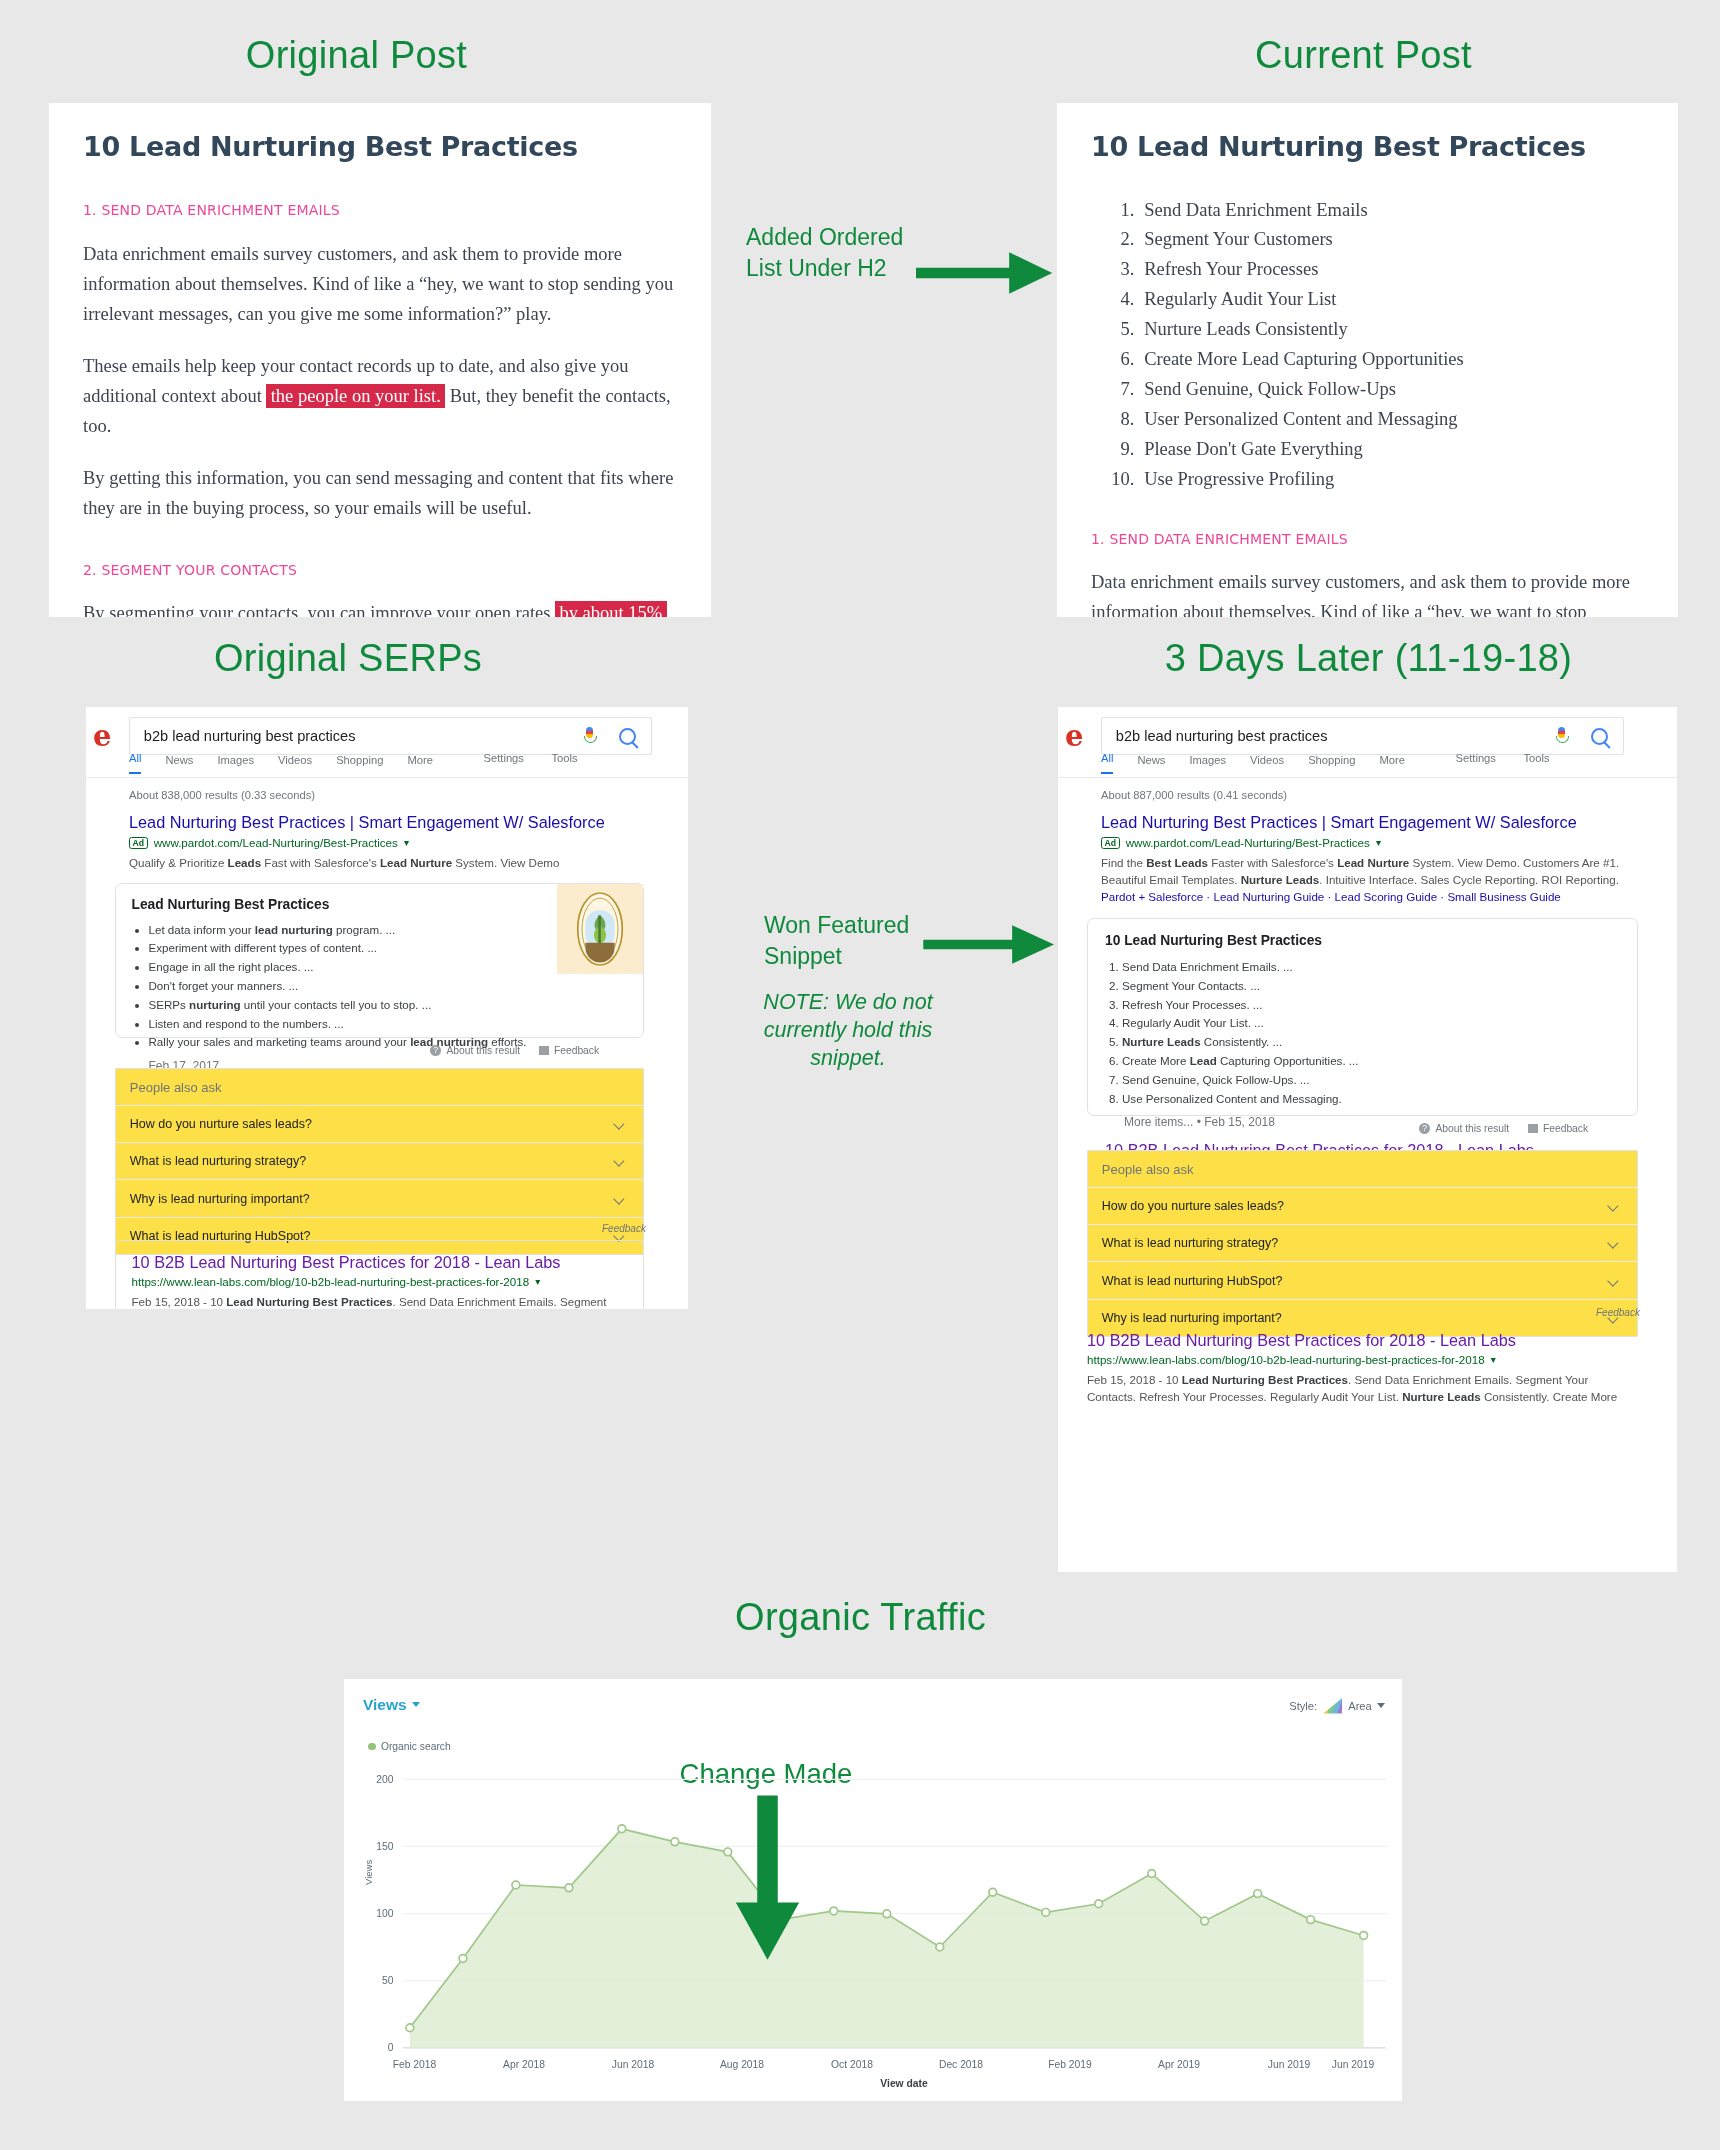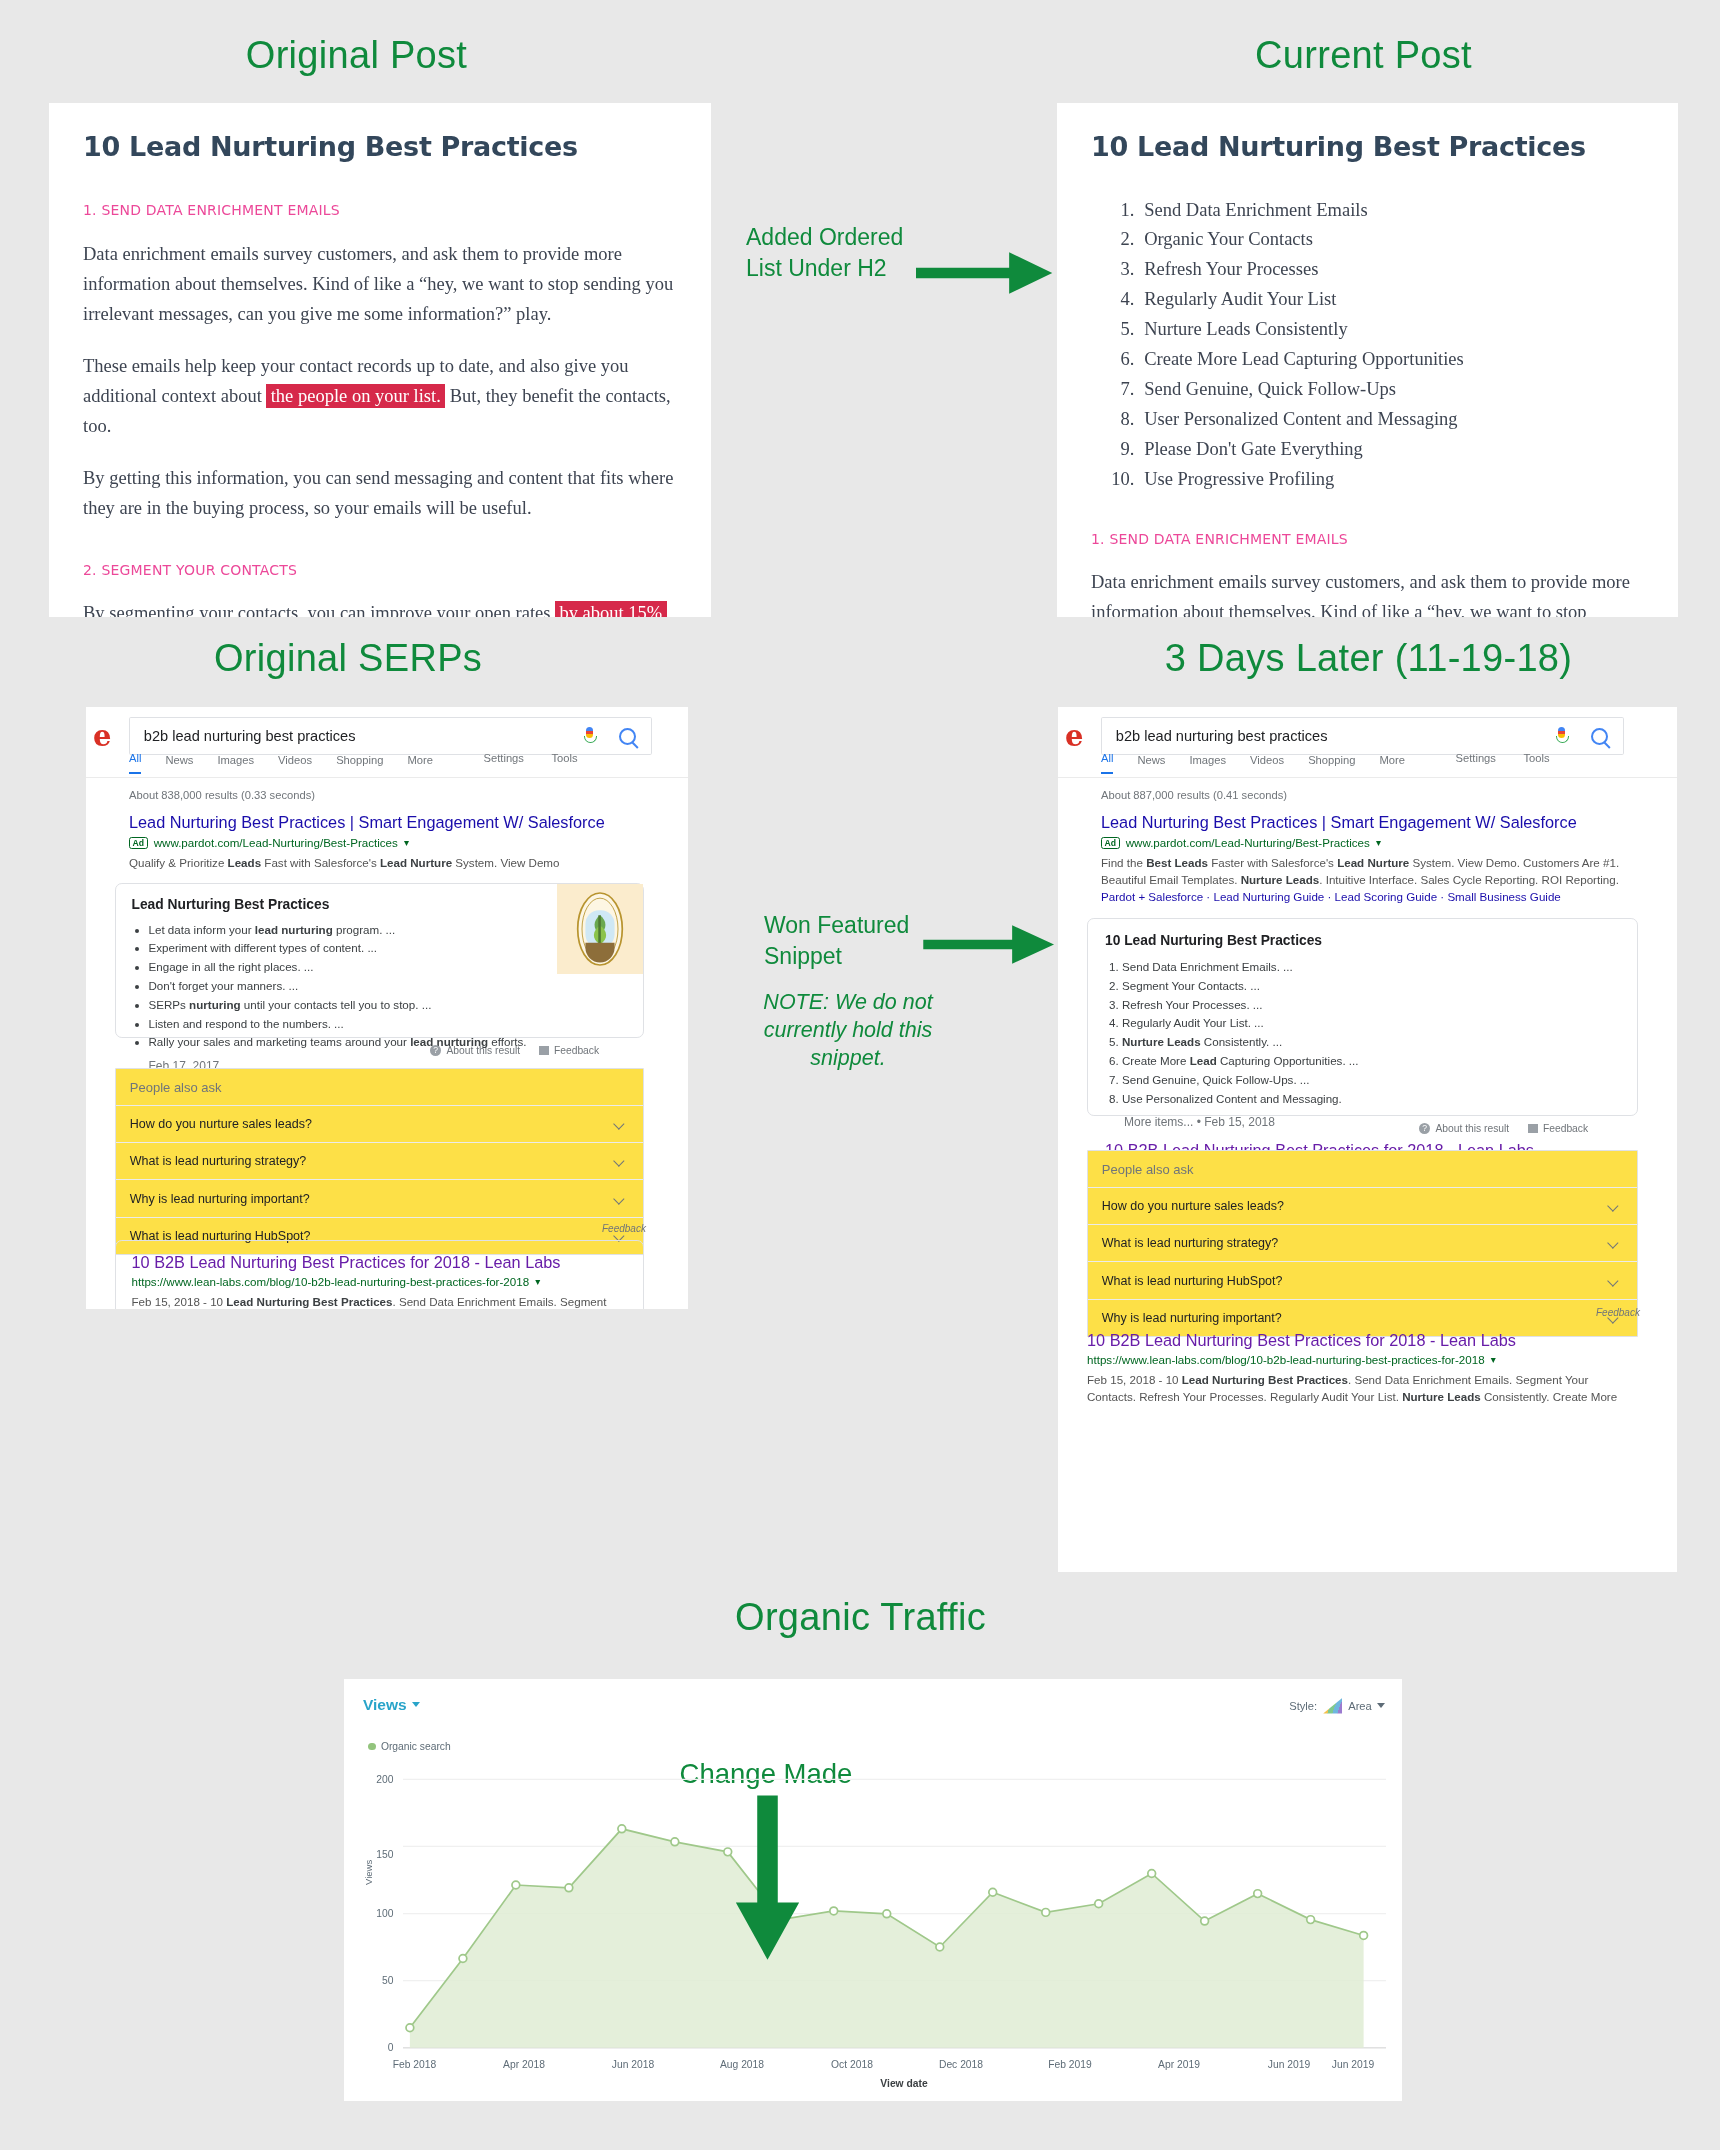--- a/index.html
+++ b/index.html
@@ -204,21 +204,21 @@
       <div class="post-h2" style="margin-top:38px;">2. SEGMENT YOUR CONTACTS</div>
       <div class="post-p" style="margin-top:20.6px; white-space:nowrap;"><span>By segmenting your contacts, you can improve your open rates </span><span class="hl">by about 15%</span></div>
     </div>
   </div>
 
   <div id="curr-post-panel" class="panel">
     <div style="padding: 27.5px 34px 0 34px;">
       <div class="post-h1">10 Lead Nurturing Best Practices</div>
       <ol class="post-ol" style="margin-top:34px;">
         <li>Send Data Enrichment Emails</li>
-        <li>Organic Your Contacts</li>
+        <li>Segment Your Customers</li>
         <li>Refresh Your Processes</li>
         <li>Regularly Audit Your List</li>
         <li>Nurture Leads Consistently</li>
         <li>Create More Lead Capturing Opportunities</li>
         <li>Send Genuine, Quick Follow-Ups</li>
         <li>User Personalized Content and Messaging</li>
         <li>Please Don't Gate Everything</li>
         <li>Use Progressive Profiling</li>
       </ol>
       <div class="post-h2" style="margin-top:36px;">1. SEND DATA ENRICHMENT EMAILS</div>
@@ -472,21 +472,21 @@
     <span class="sw"></span>
     <span>Organic search</span>
   </div>
 
   <div class="change-made" style="left:293px; top:79px; width:258px;">Change Made</div>
 
   <div class="y-axis-label">Views</div>
   <div class="x-axis-label">View date</div>
 
   <div class="ytick" style="left:15.5px; top:95px;">200</div>
-  <div class="ytick" style="left:15.5px; top:170px;">150</div>
+  <div class="ytick" style="left:15.5px; top:162px;">150</div>
   <div class="ytick" style="left:15.5px; top:229px;">100</div>
   <div class="ytick" style="left:15.5px; top:296px;">50</div>
   <div class="ytick" style="left:15.5px; top:363px;">0</div>
 
   <svg id="plot" style="position:absolute; left:59px; top:52px;" width="983" height="323" viewBox="0 0 1142 375">
 
     <line x1="0" y1="56" x2="1142" y2="56" stroke="#f0f0f0" stroke-width="1.5"></line>
     <line x1="0" y1="134" x2="1142" y2="134" stroke="#f0f0f0" stroke-width="1.5"></line>
     <line x1="0" y1="212" x2="1142" y2="212" stroke="#f0f0f0" stroke-width="1.5"></line>
     <line x1="0" y1="290" x2="1142" y2="290" stroke="#f0f0f0" stroke-width="1.5"></line>

